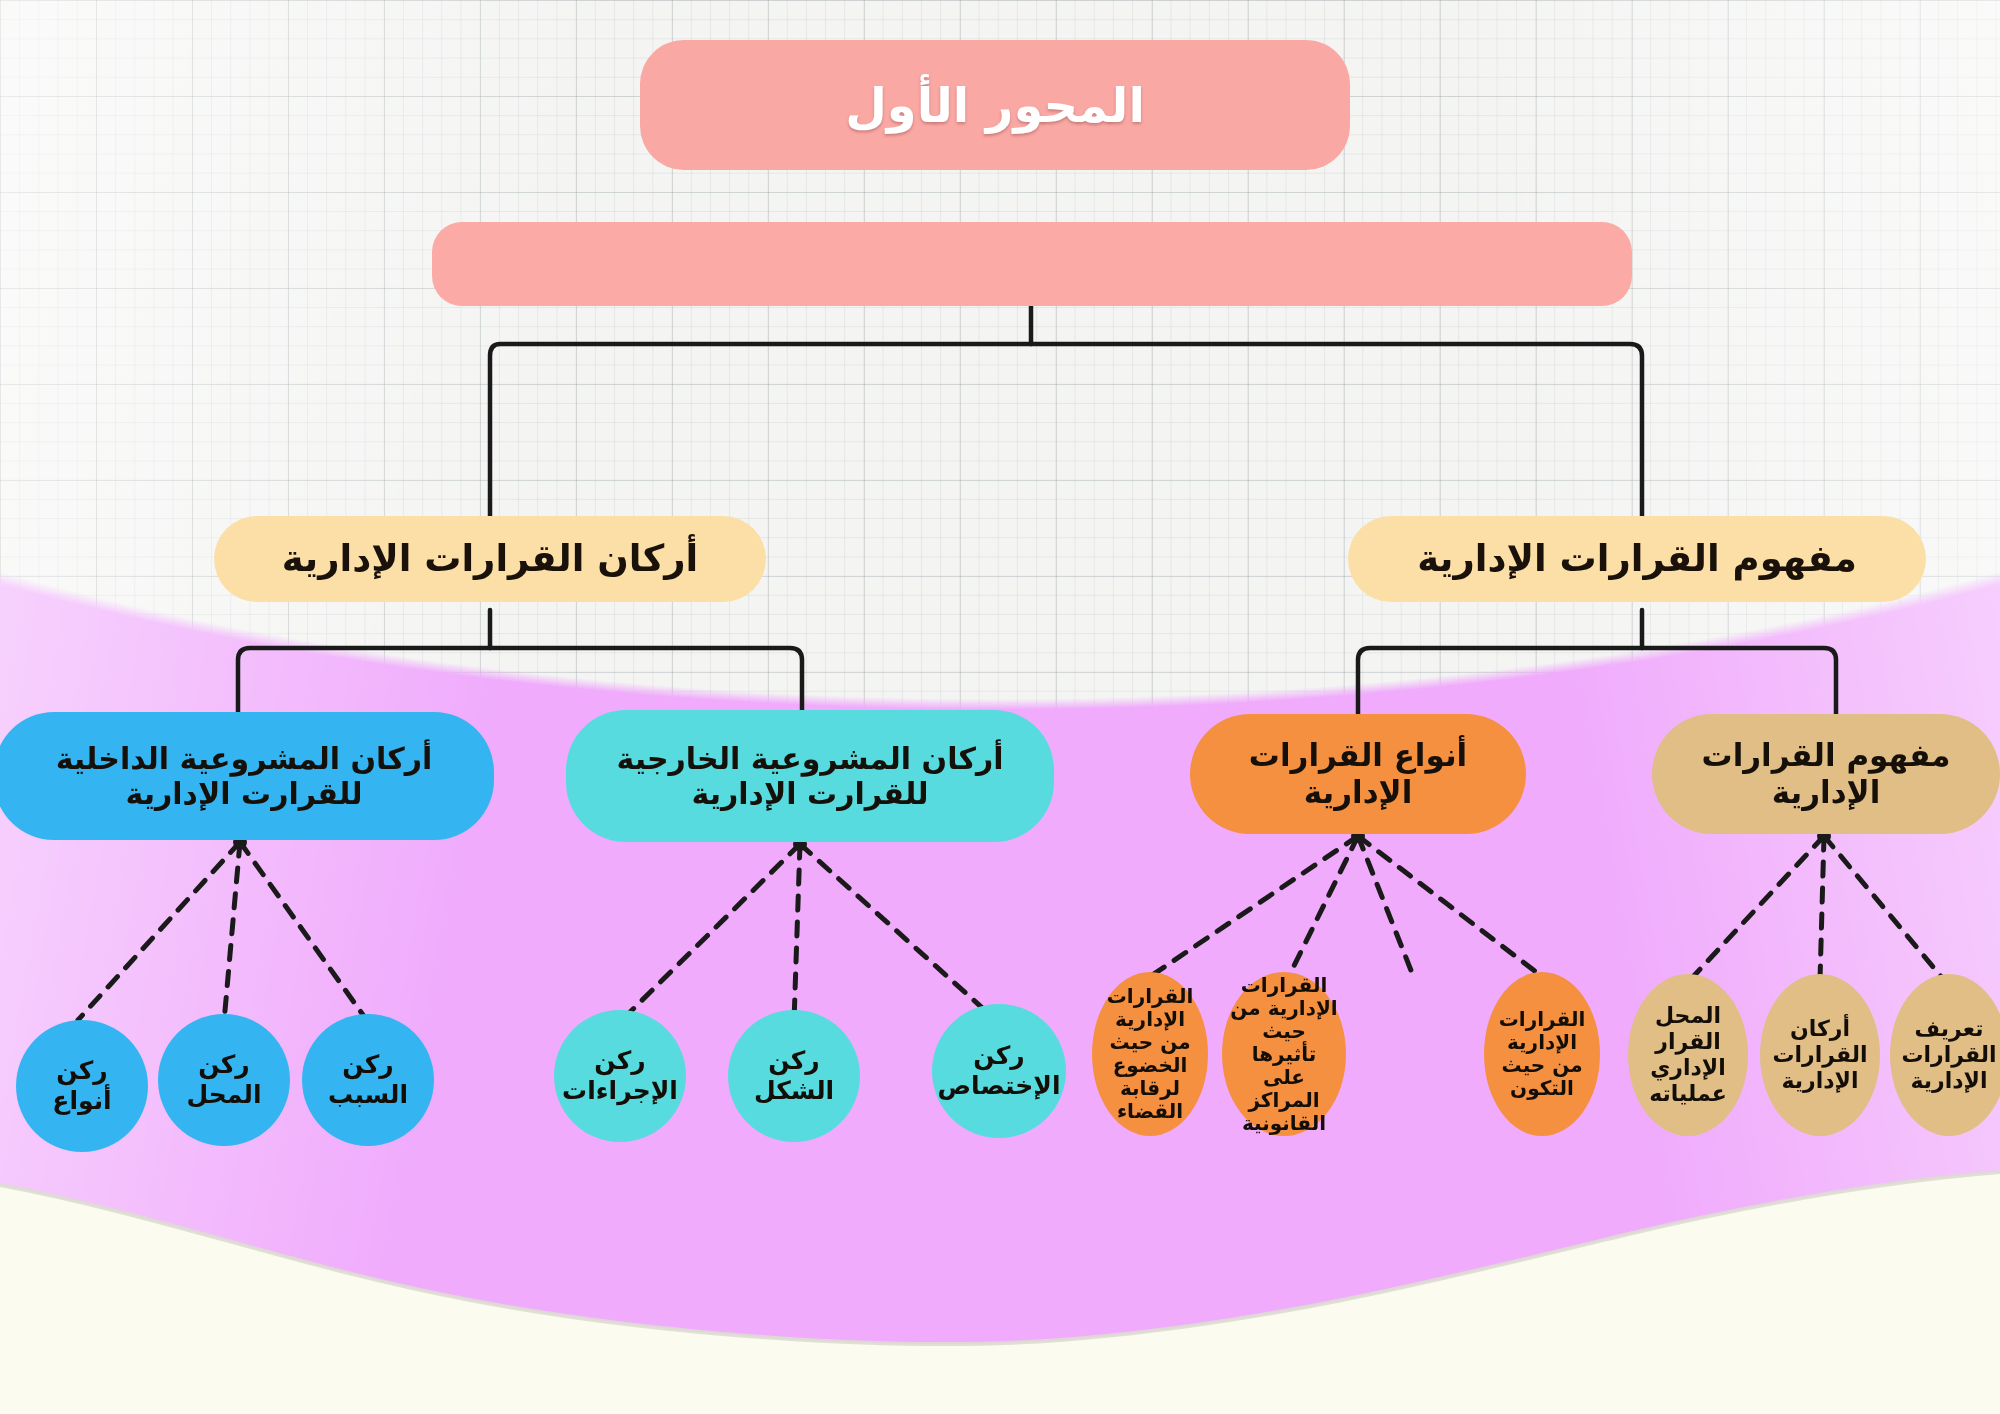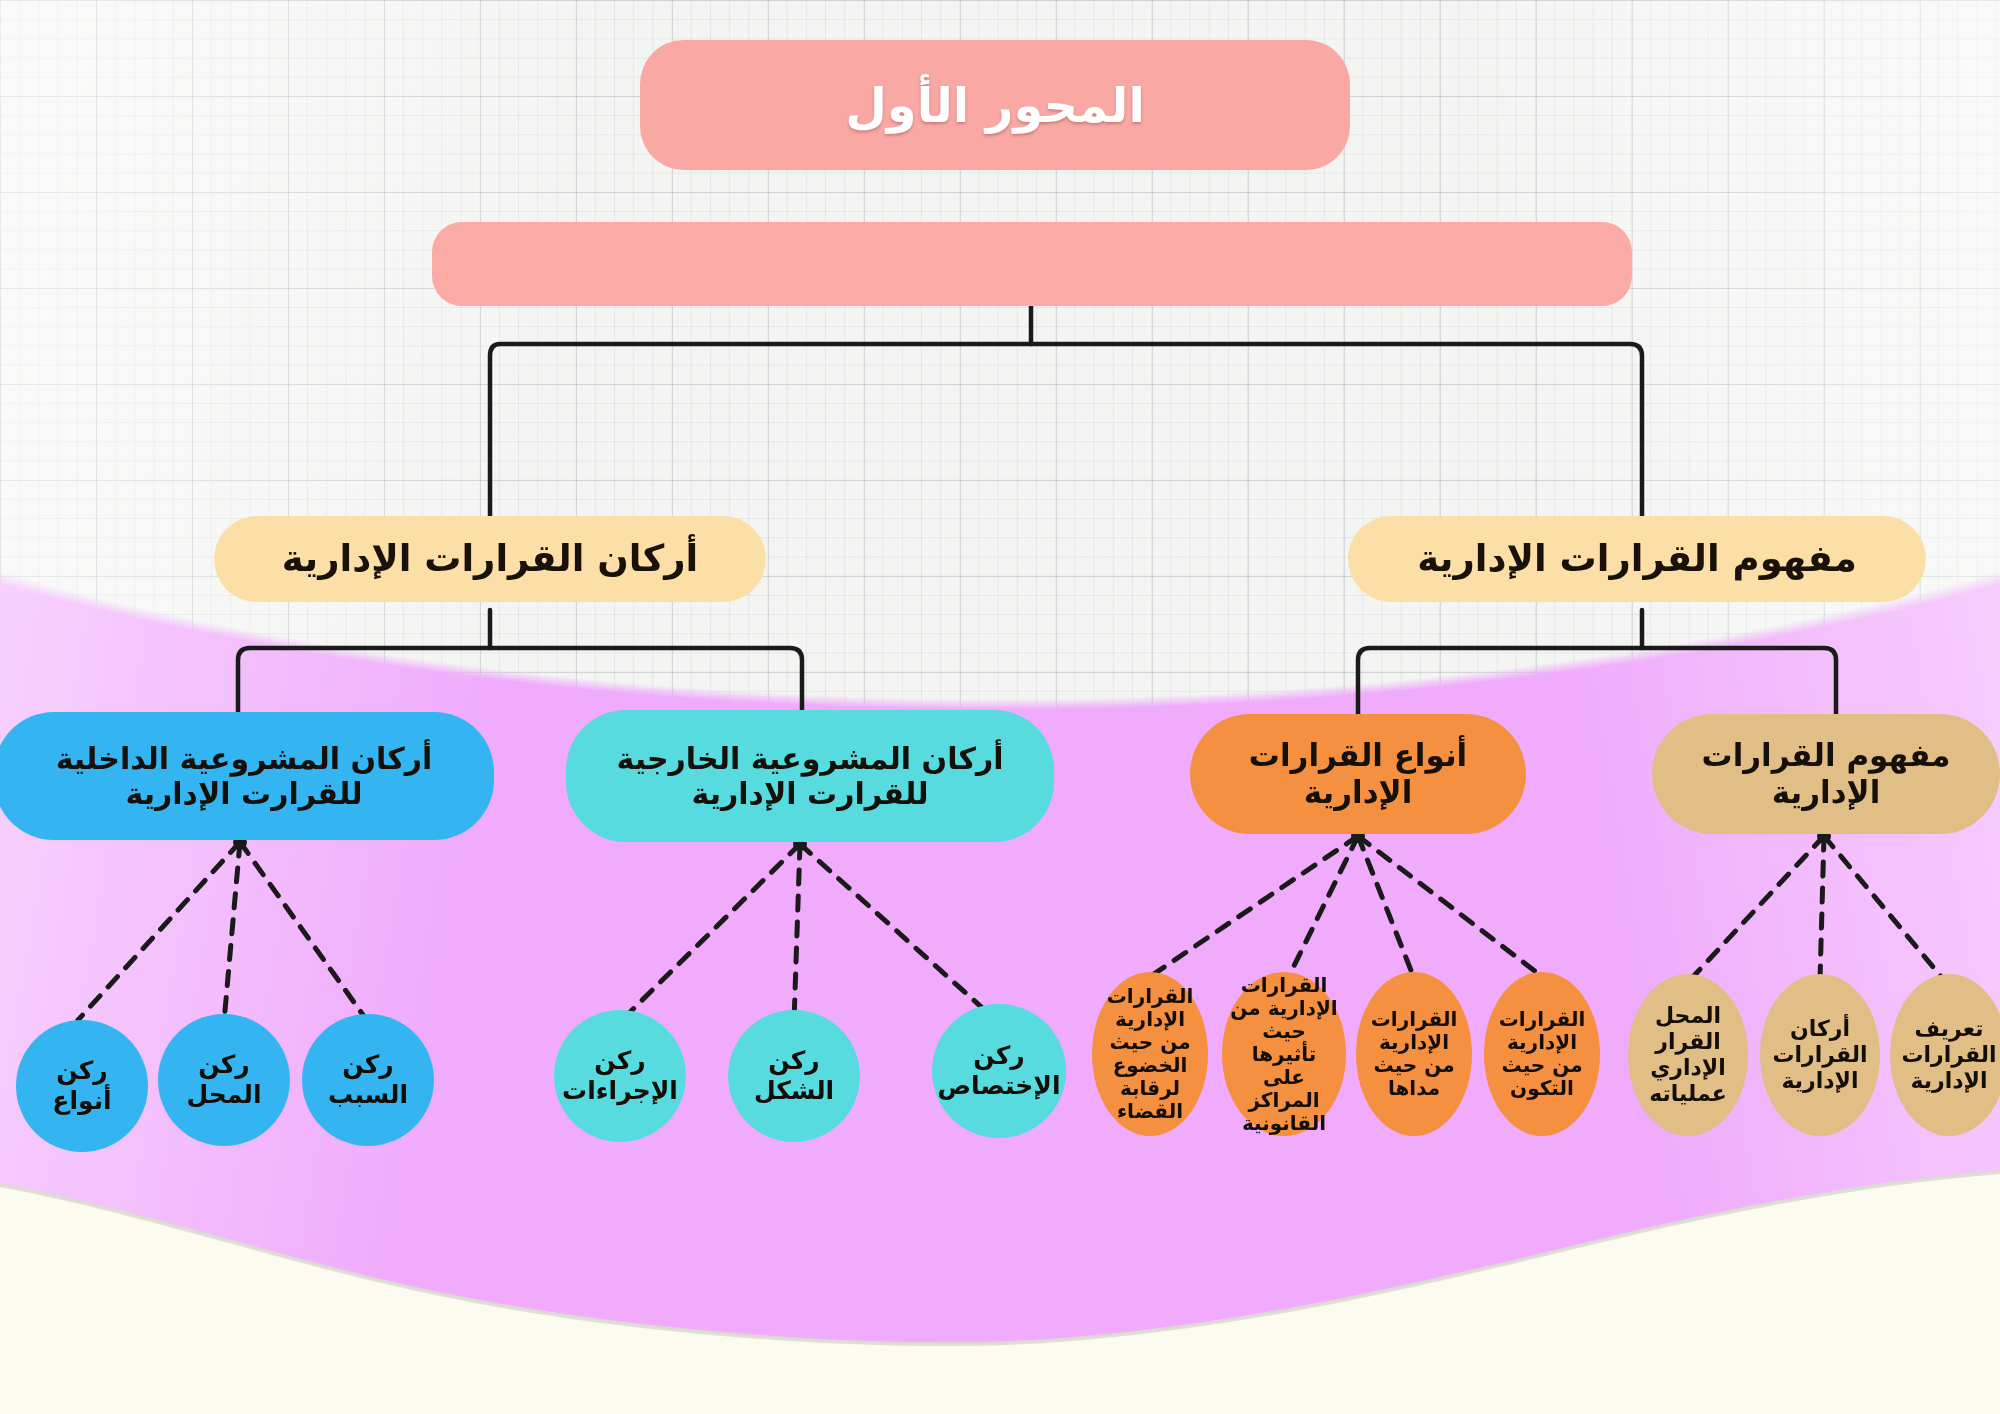--- a/index.html
+++ b/index.html
@@ -174,20 +174,19 @@
   <div class="node leaf blue" style="left:16px;top:1020px;width:132px;height:132px;">ركن أنواع</div>
   <div class="node leaf blue" style="left:158px;top:1014px;width:132px;height:132px;">ركن المحل</div>
   <div class="node leaf blue" style="left:302px;top:1014px;width:132px;height:132px;">ركن السبب</div>
 
   <div class="node leaf cyan" style="left:554px;top:1010px;width:132px;height:132px;">ركن الإجراءات</div>
   <div class="node leaf cyan" style="left:728px;top:1010px;width:132px;height:132px;">ركن الشكل</div>
   <div class="node leaf cyan" style="left:932px;top:1004px;width:134px;height:134px;">ركن الإختصاص</div>
 
   <div class="node leaf orange" style="left:1092px;top:972px;width:116px;height:164px;">القرارات الإدارية من حيث الخضوع لرقابة القضاء</div>
   <div class="node leaf orange" style="left:1222px;top:972px;width:124px;height:164px;">القرارات الإدارية من حيث تأثيرها على المراكز القانونية</div>
-  <div class="node leaf orange" style="left:1356px;top:972px;width:116px;height:164px;">القرارات الإدارية من حيث مداها</div>
   <div class="node leaf orange" style="left:1484px;top:972px;width:116px;height:164px;">القرارات الإدارية من حيث التكون</div>
 
   <div class="node leaf tan" style="left:1628px;top:974px;width:120px;height:162px;">المحل القرار الإداري عملياته</div>
   <div class="node leaf tan" style="left:1760px;top:974px;width:120px;height:162px;">أركان القرارات الإدارية</div>
   <div class="node leaf tan" style="left:1890px;top:974px;width:118px;height:162px;">تعريف القرارات الإدارية</div>
 
 </div>
 
 </body></html>

